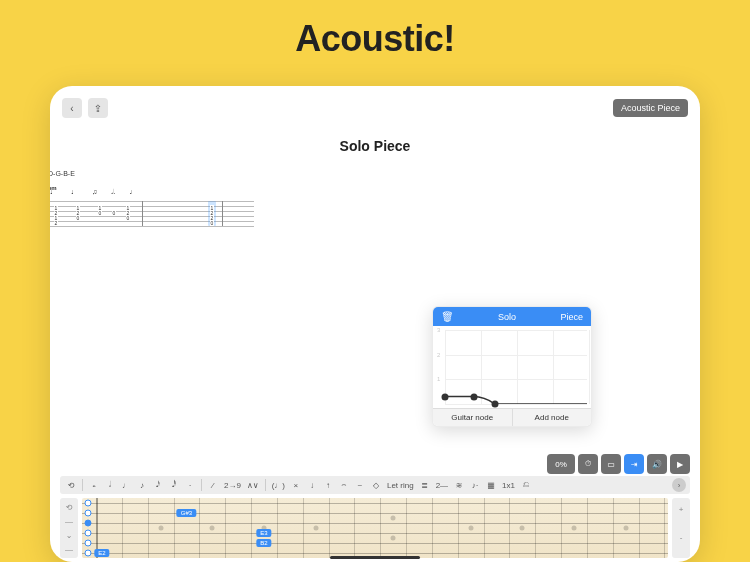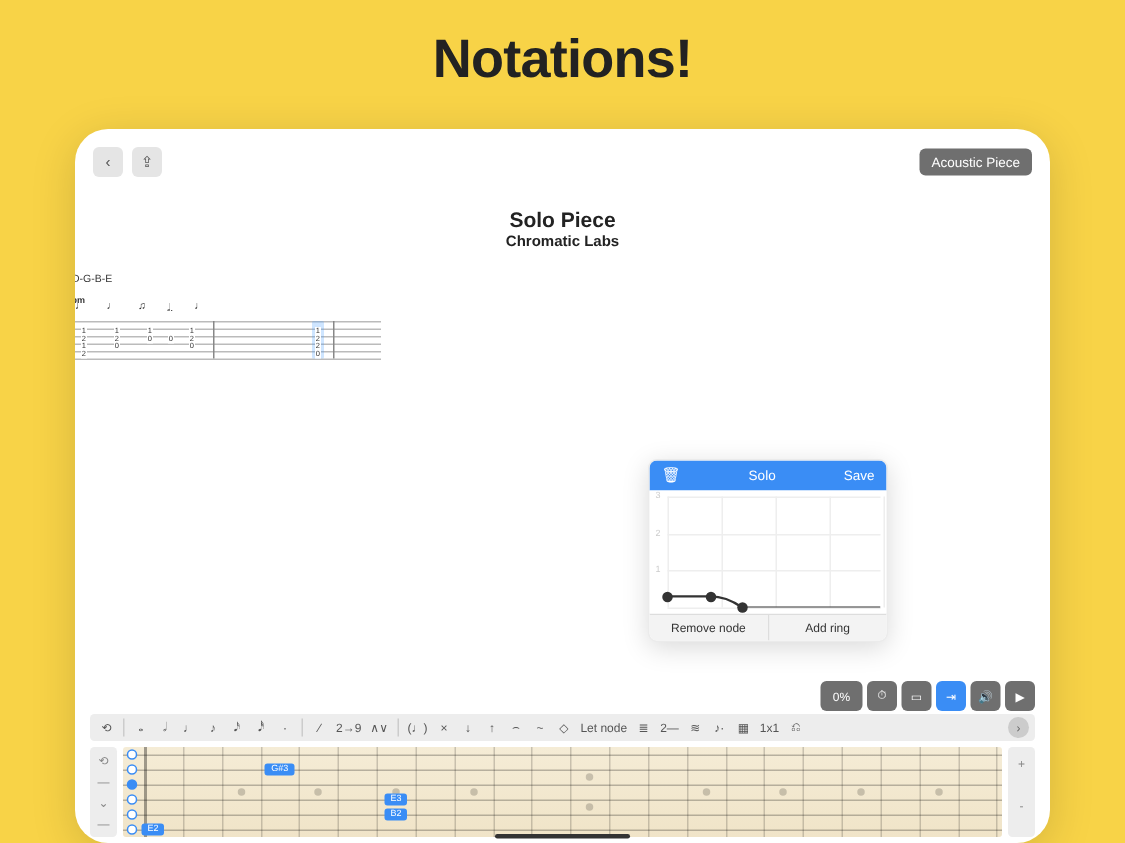--- a/index.html
+++ b/index.html
@@ -366,39 +366,38 @@
     transform: translateX(-50%);
     width: 90px;
     height: 3px;
     border-radius: 2px;
     background: #333;
   }
 </style>
 </head>
 <body>
 
-<div class="promo-title">Notations!</div>
+<div class="promo-title">Acoustic!</div>
 
 <div class="app-window">
 
   <div class="top-bar">
     <div class="top-left">
       <div class="square-btn">
         <span>‹</span>
       </div>
       <div class="square-btn">
         <span>⇪</span>
       </div>
     </div>
     <div class="instrument-btn">Acoustic Piece</div>
   </div>
 
   <div class="sheet">
     <div class="piece-title">Solo Piece</div>
-    <div class="piece-subtitle">Chromatic Labs</div>
     <div class="tuning">E-A-D-G-B-E</div>
     <div class="tempo">120bpm</div>
 
     <div class="tab-block">
       <div class="timesig">
         <div>4</div>
         <div>4</div>
       </div>
 
       <div class="notes-row">
@@ -444,21 +443,21 @@
       <span class="fret" style="left:176px;top:17px">2</span>
       <span class="fret" style="left:176px;top:22px">2</span>
       <span class="fret" style="left:176px;top:27px">0</span>
     </div>
   </div>
 
   <div class="bend-popover">
     <div class="bend-header">
       <span class="trash">🗑</span>
       <span class="title">Solo</span>
-      <span class="save">Save</span>
+      <span class="save">Piece</span>
     </div>
     <div class="bend-grid">
 
       <span class="ytick" style="top:4px">3</span>
       <div class="grid-h" style="top:4px"></div>
       <span class="ytick" style="top:28.6px">2</span>
       <div class="grid-h" style="top:28.6px"></div>
       <span class="ytick" style="top:53.3px">1</span>
       <div class="grid-h" style="top:53.3px"></div>
       <div class="grid-h" style="top:78px"></div>
@@ -471,22 +470,22 @@
 
       <svg class="curve" viewBox="0 0 144 74" preserveAspectRatio="none">
         <path d="M 0 66.6 L 28.8 66.6 Q 40 66.6 50.4 74 L 144 74" fill="none" stroke="#333" stroke-width="1.5"></path>
       </svg>
 
       <div class="bend-node" style="left:12px; top:70.6px"></div>
       <div class="bend-node" style="left:40.8px; top:70.6px"></div>
       <div class="bend-node" style="left:62.4px; top:78px"></div>
     </div>
     <div class="bend-buttons">
-      <button>Remove node</button>
-      <button>Add ring</button>
+      <button>Guitar node</button>
+      <button>Add node</button>
     </div>
   </div>
 
   <div class="controls-bar">
     <div class="ctrl-btn wide">0%</div>
     <div class="ctrl-btn">
         <span>⏱</span>
       </div>
     <div class="ctrl-btn">
         <span>▭</span>
@@ -519,21 +518,21 @@
         <div class="tool">2→9</div>
         <div class="tool">∧∨</div>
         <div class="sep"></div>
         <div class="tool">(♩)</div>
         <div class="tool">×</div>
         <div class="tool">↓</div>
         <div class="tool">↑</div>
         <div class="tool">⌢</div>
         <div class="tool">~</div>
         <div class="tool">◇</div>
-        <div class="tool">Let node</div>
+        <div class="tool">Let ring</div>
         <div class="tool">≣</div>
         <div class="tool">2—</div>
         <div class="tool">≋</div>
         <div class="tool">♪·</div>
         <div class="tool">▦</div>
         <div class="tool">1x1</div>
         <div class="tool">⎌</div>
         <div class="pill">
         <span>›</span>
       </div>

